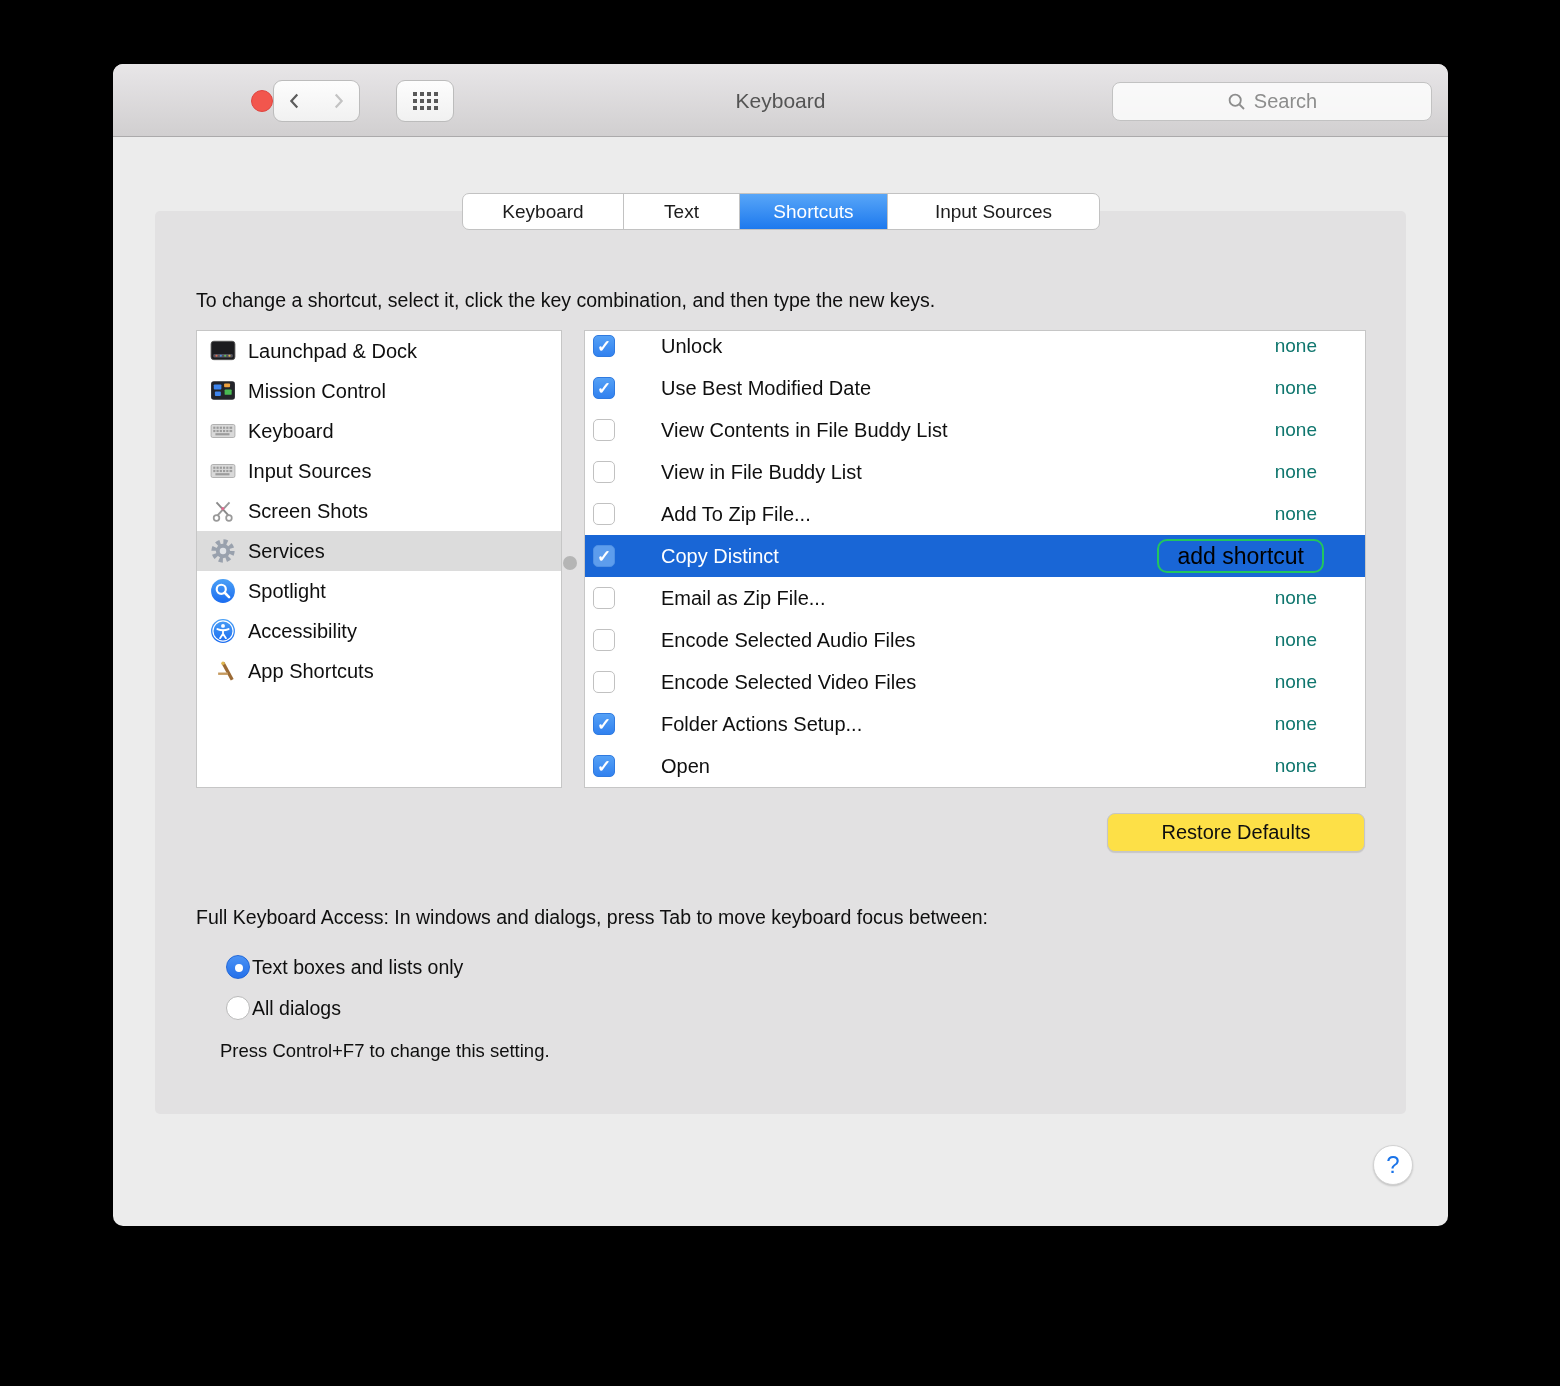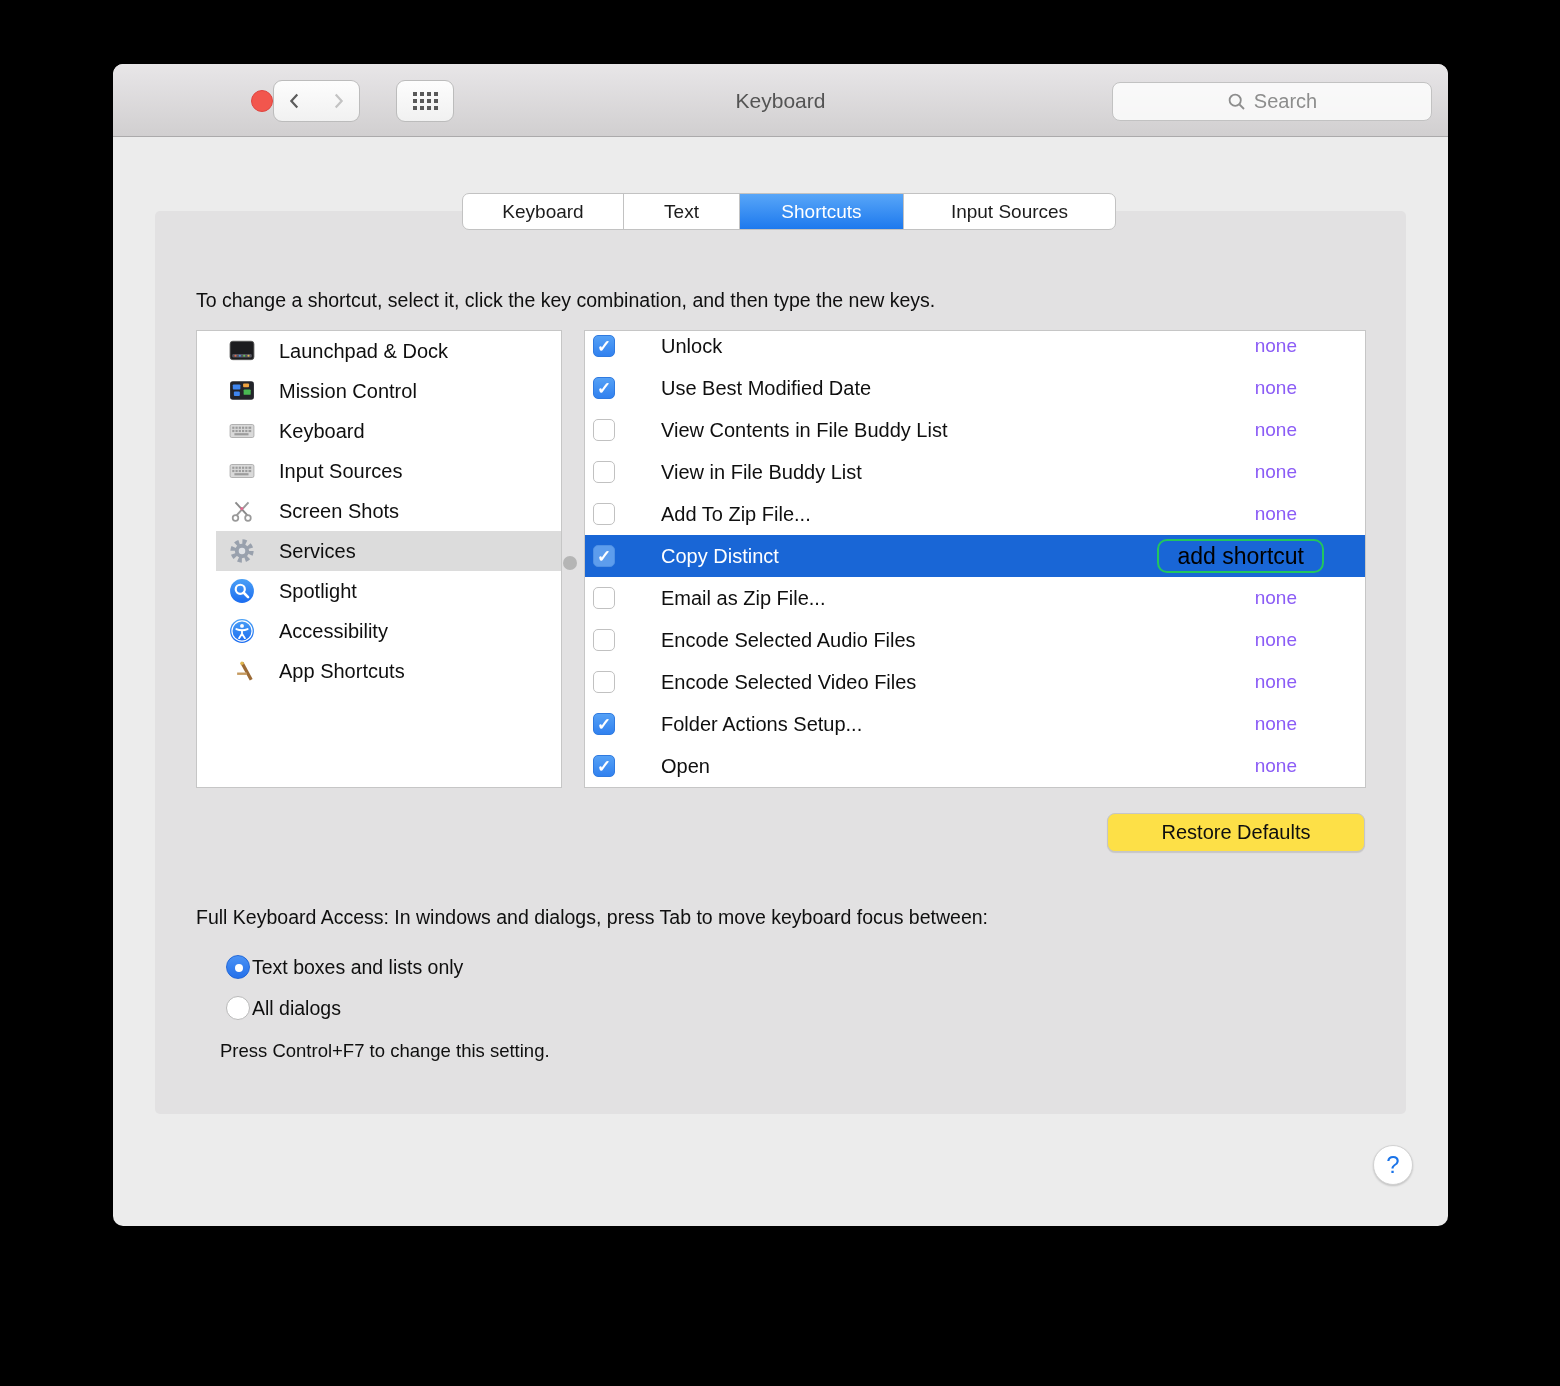--- a/index.html
+++ b/index.html
@@ -27,34 +27,34 @@
   .tab{display:flex;align-items:center;justify-content:center;font-size:19px;color:#1c1c1c;border-left:1px solid #c2c2c2;cursor:default;}
   .tab:first-child{border-left:none;}
   .tab.selected{background:linear-gradient(#58a6f8,#1d79ee);color:#fff;}
 
   
   .panel{position:absolute;left:42px;top:147px;width:1251px;height:903px;background:#e2e1e2;border-radius:5px;}
   .instruction{position:absolute;left:83px;top:225px;font-size:19.5px;color:#0f0f0f;}
 
   
   .sidebar-list{position:absolute;left:83px;top:266px;width:366px;height:458px;background:#fff;border:1px solid #c6c6c6;overflow:hidden;}
-  .side-row{height:40px;display:flex;align-items:center;padding-left:13px;gap:24px;font-size:20px;color:#0f0f0f;margin-left:19px;}
+  .side-row{height:40px;display:flex;align-items:center;padding-left:13px;gap:12px;font-size:20px;color:#0f0f0f;}
   .side-row.selected{background:#dcdcdc;}
   .side-row .icn{width:26px;height:26px;display:flex;align-items:center;justify-content:center;flex:0 0 26px;}
 
   
   .svc-list{position:absolute;left:471px;top:266px;width:782px;height:458px;background:#fff;border:1px solid #c6c6c6;overflow:hidden;}
   .svc-rows{position:absolute;left:0;top:-6px;right:0;}
   .svc-row{position:relative;height:42px;display:flex;align-items:center;padding-left:8px;font-size:20px;color:#0f0f0f;}
   .cb{width:22px;height:22px;border-radius:5px;background:#fff;border:1px solid #c1c1c1;display:flex;align-items:center;justify-content:center;flex:0 0 22px;}
   .cb .check{display:none;color:#fff;font-size:17px;font-weight:bold;line-height:1;}
   .cb.checked{background:linear-gradient(#55a1f6,#3181ef);border:1px solid #2f7ae0;}
   .cb.checked .check{display:block;}
   .svc-label{margin-left:46px;}
-  .svc-none{position:absolute;right:68px;color:#8b5cf6;font-size:19px;}
+  .svc-none{position:absolute;right:48px;color:#0f766e;font-size:19px;}
   .svc-row.selected{background:#1966d6;}
   .svc-row.selected .svc-label{color:#fff;}
   .svc-row.selected .cb{background:#5d9ded;border-color:#4f90e4;}
   .addshort-btn{display:none;position:absolute;right:41px;top:4px;height:34px;padding:0 18px;border:2px solid #22c55e;border-radius:10px;background:transparent;color:#000;font-size:23px;align-items:center;}
   .svc-row.selected .addshort-btn{display:flex;}
   .split-dot{position:absolute;left:450px;top:492px;width:14px;height:14px;border-radius:50%;background:#b5b5b5;}
 
   .restore-btn{position:absolute;left:994px;top:749px;width:258px;height:39px;background:#fde047;border:1px solid #c6c6c6;border-radius:8px;box-shadow:0 1px 1px rgba(0,0,0,.12);font-size:20px;color:#0f0f0f;display:flex;align-items:center;justify-content:center;}
 
   
@@ -114,21 +114,21 @@
       </div>
     </div>
 
     <div class="tabbar">
       <div class="tab" style="width:160px">
           <span>Keyboard</span>
         </div>
       <div class="tab" style="width:116px">
           <span>Text</span>
         </div>
-      <div class="tab selected" style="width:164px">
+      <div class="tab selected" style="width:148px">
           <span>Shortcuts</span>
         </div>
       <div class="tab" style="width:212px">
           <span>Input Sources</span>
         </div>
     </div>
 
     <div class="panel"></div>
     <div class="instruction">To change a shortcut, select it, click the key combination, and then type the new keys.</div>
 

